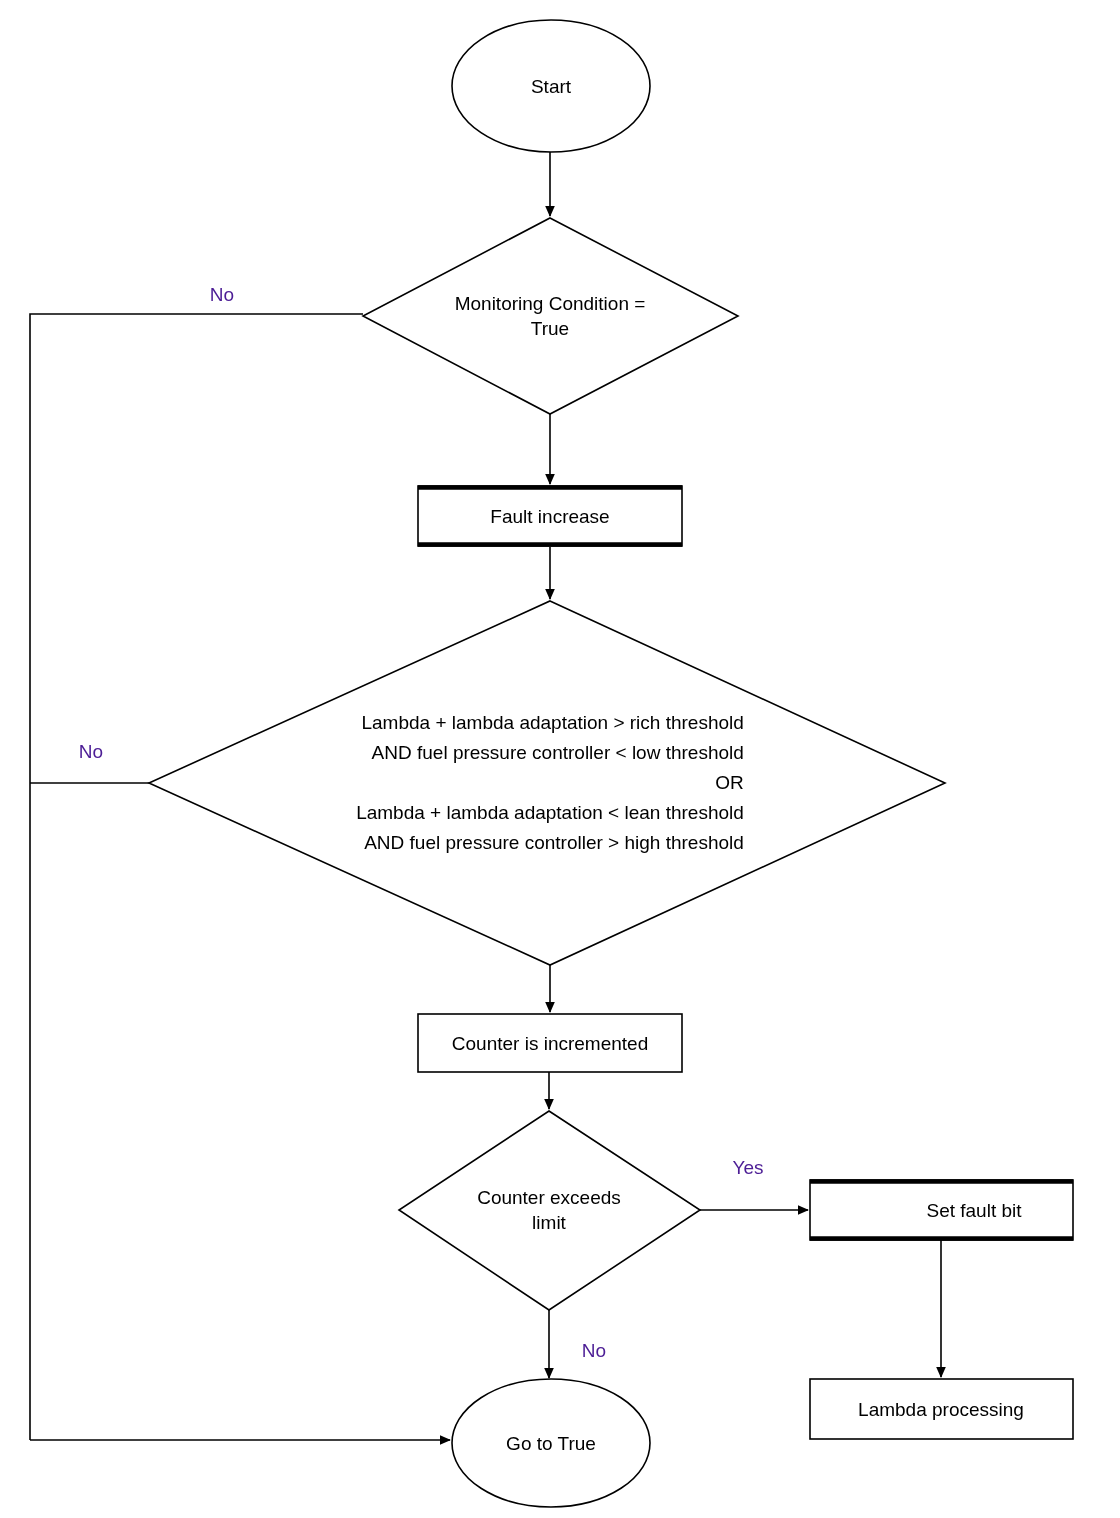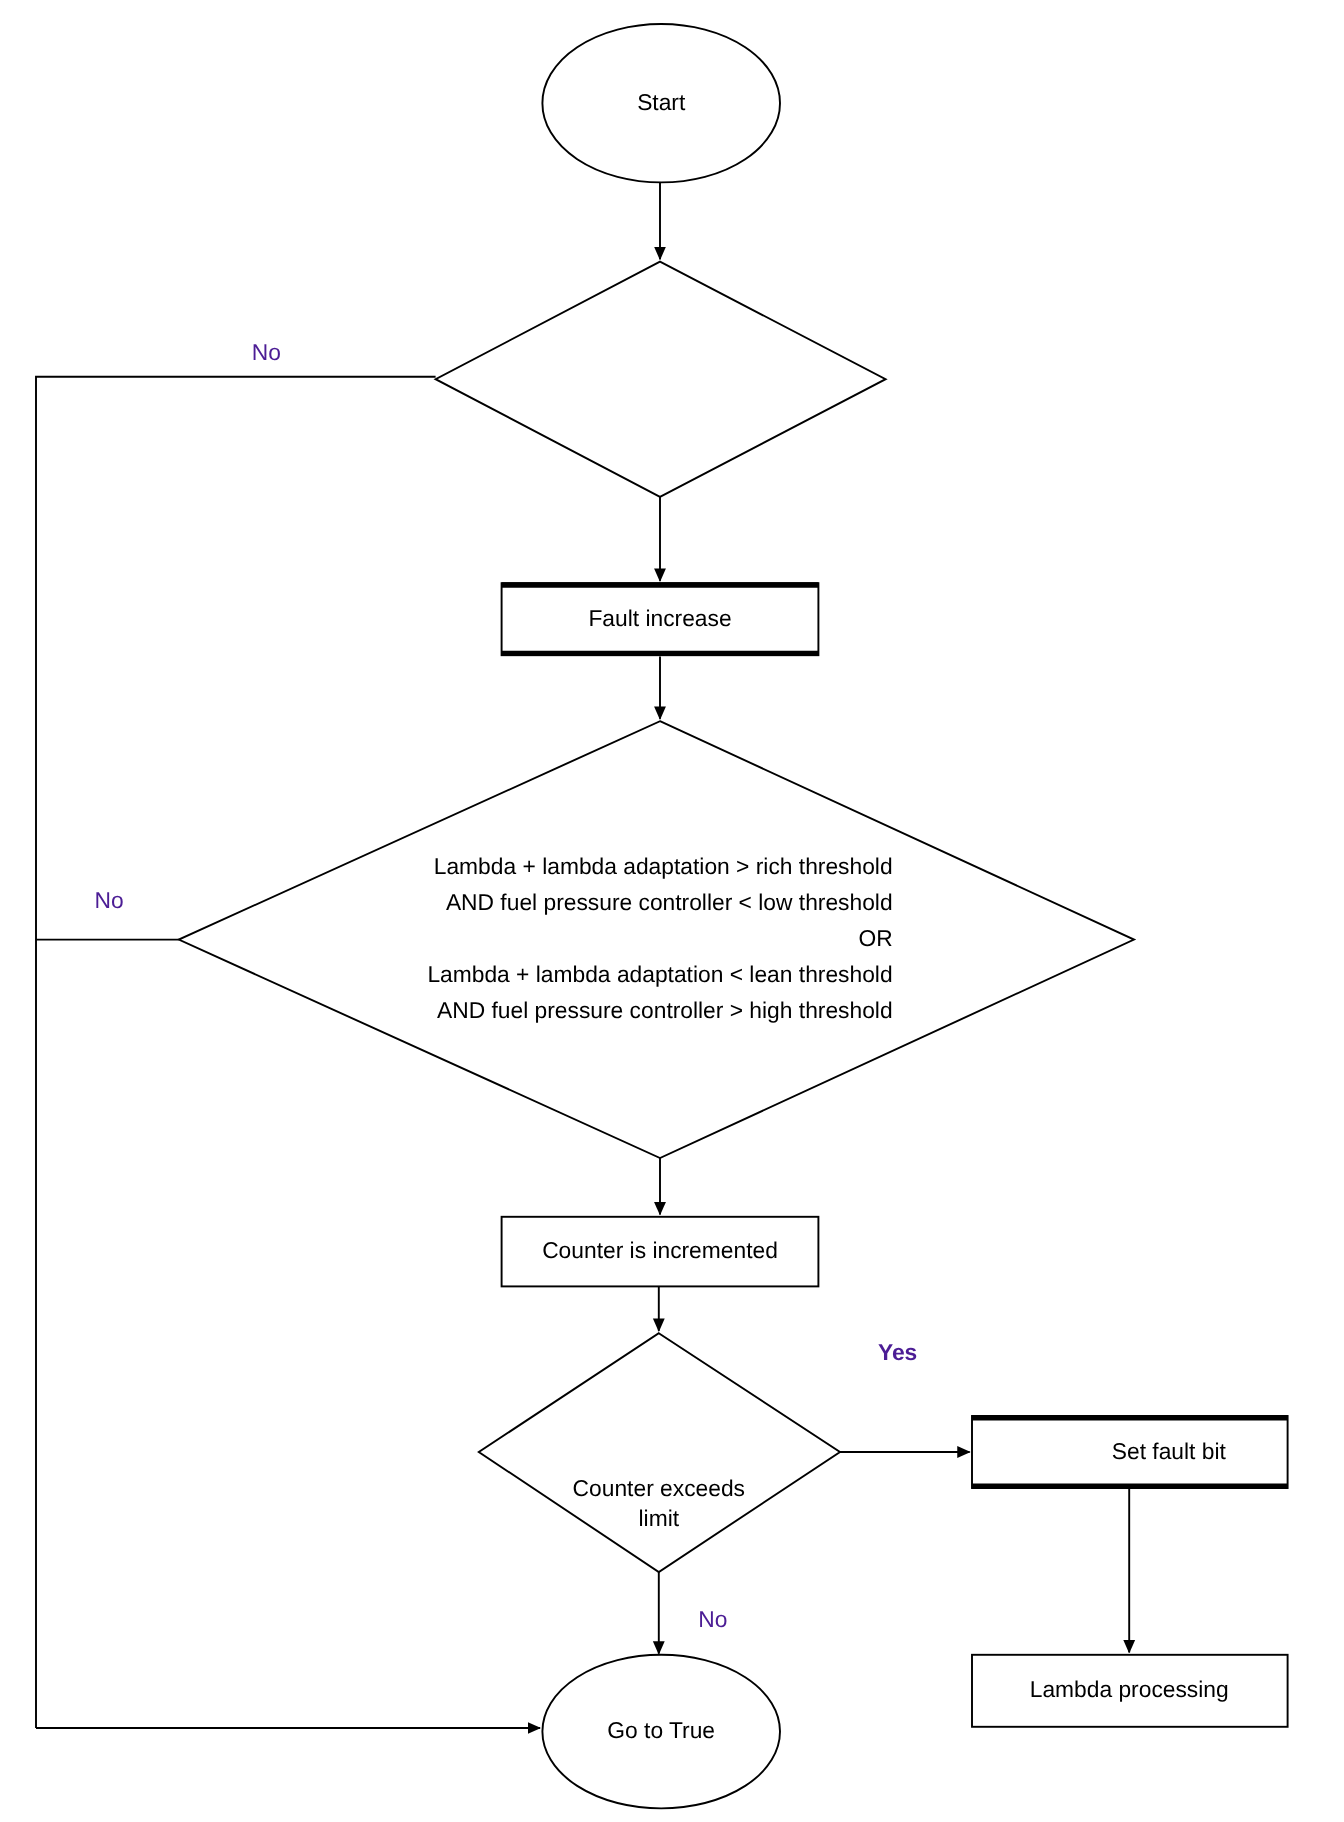--- a/index.html
+++ b/index.html
@@ -100,41 +100,43 @@
 
     <line x1="941" y1="1240" x2="941" y2="1377" stroke="#000000" stroke-width="1.6" marker-end="url(#arrow)"></line>
 
     <line x1="549" y1="1310" x2="549" y2="1378" stroke="#000000" stroke-width="1.6" marker-end="url(#arrow)"></line>
 
     <line x1="30" y1="1440" x2="450" y2="1440" stroke="#000000" stroke-width="1.6" marker-end="url(#arrow)"></line>
   </svg>
 
   <div class="node-text t-center" style="left:551px; top:86px;">Start</div>
 
+  <div class="node-text t-center" style="left:550px; top:316px;">Monitoring Condition =
+True</div>
 
   <div class="node-text t-center" style="left:550px; top:516px;">Fault increase</div>
 
   <div class="node-text t-center" style="left:550px; top:783px; line-height:30px;text-align:right;">Lambda + lambda adaptation &gt; rich threshold
 AND fuel pressure controller &lt; low threshold
 OR
 Lambda + lambda adaptation &lt; lean threshold
 AND fuel pressure controller &gt; high threshold</div>
 
   <div class="node-text t-center" style="left:550px; top:1043px;text-align:right;">Counter is incremented</div>
 
-  <div class="node-text t-center" style="left:549px; top:1210px;margin-top:44px;">Counter exceeds
+  <div class="node-text t-center" style="left:549px; top:1210px;">Counter exceeds
 limit</div>
 
   <div class="node-text t-center" style="left:974px; top:1210px;">Set fault bit</div>
 
   <div class="node-text t-center" style="left:941px; top:1409px;">Lambda processing</div>
 
   <div class="node-text t-center" style="left:551px; top:1443px;">Go to True</div>
 
   <div class="edge-label t-center" style="left:222px; top:295px;">No</div>
 
   <div class="edge-label t-center" style="left:91px; top:752px;">No</div>
 
-  <div class="edge-label t-center" style="left:748px; top:1128px;font-weight:bold;">Yes</div>
+  <div class="edge-label t-center" style="left:748px; top:1168px;">Yes</div>
 
   <div class="edge-label t-center" style="left:594px; top:1351px;">No</div>
 
 </div>
 
 </body></html>

